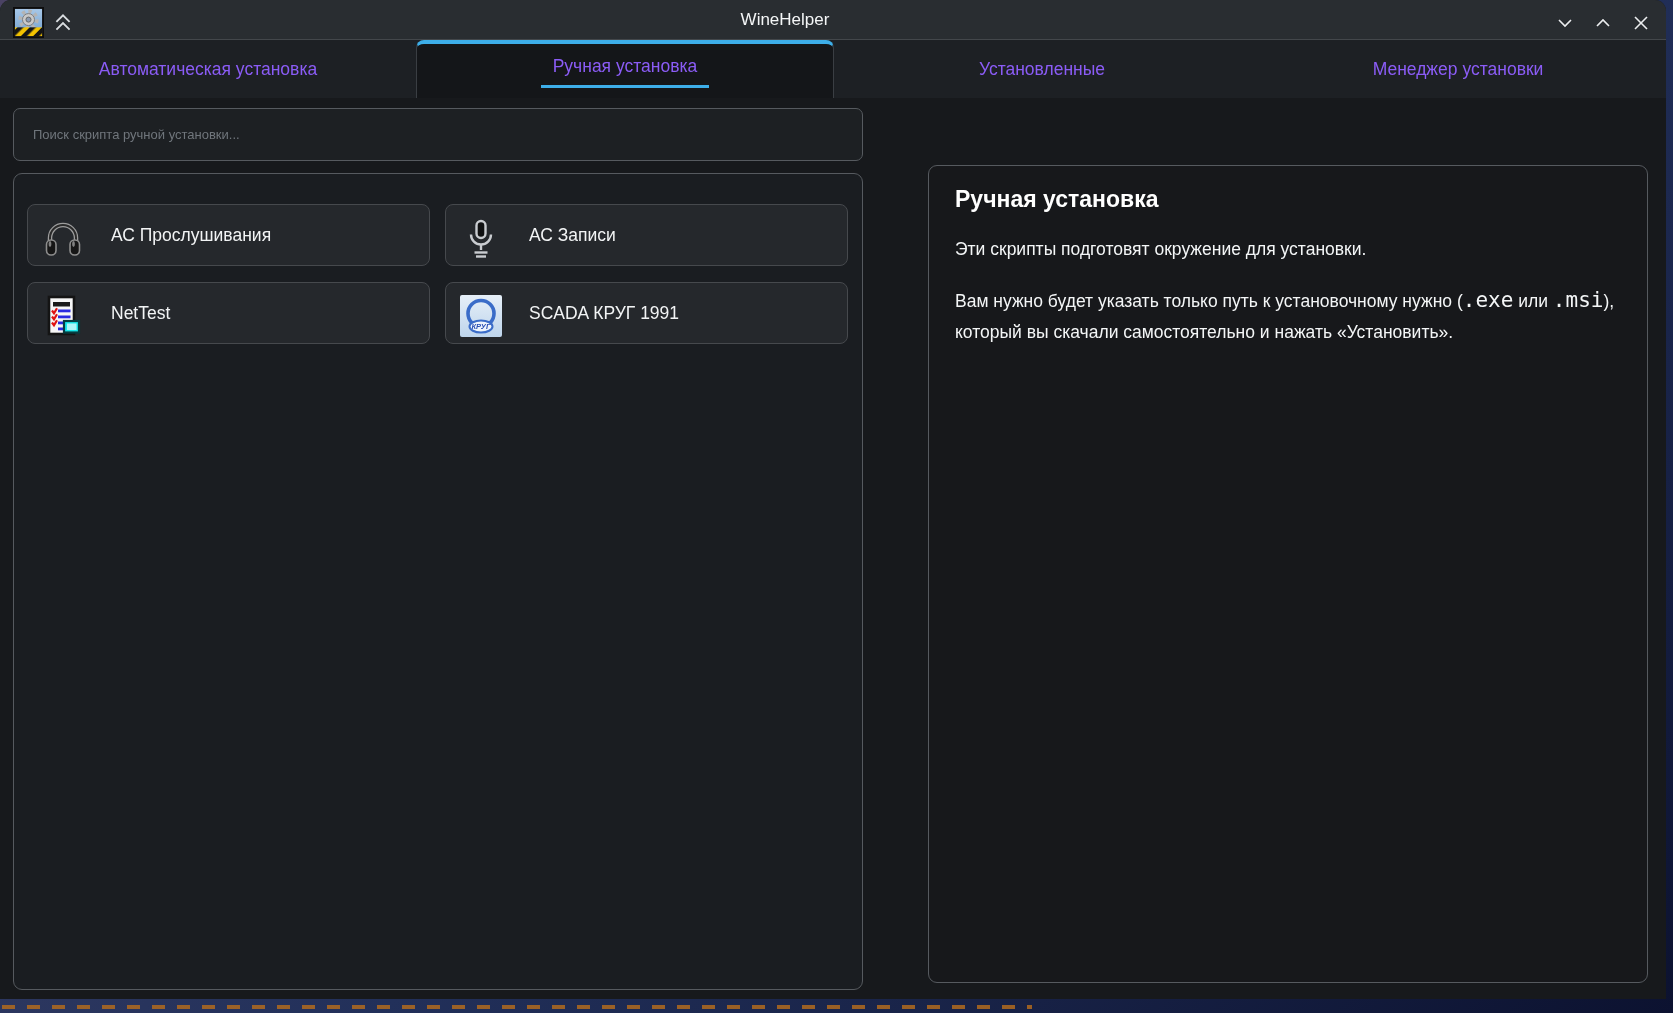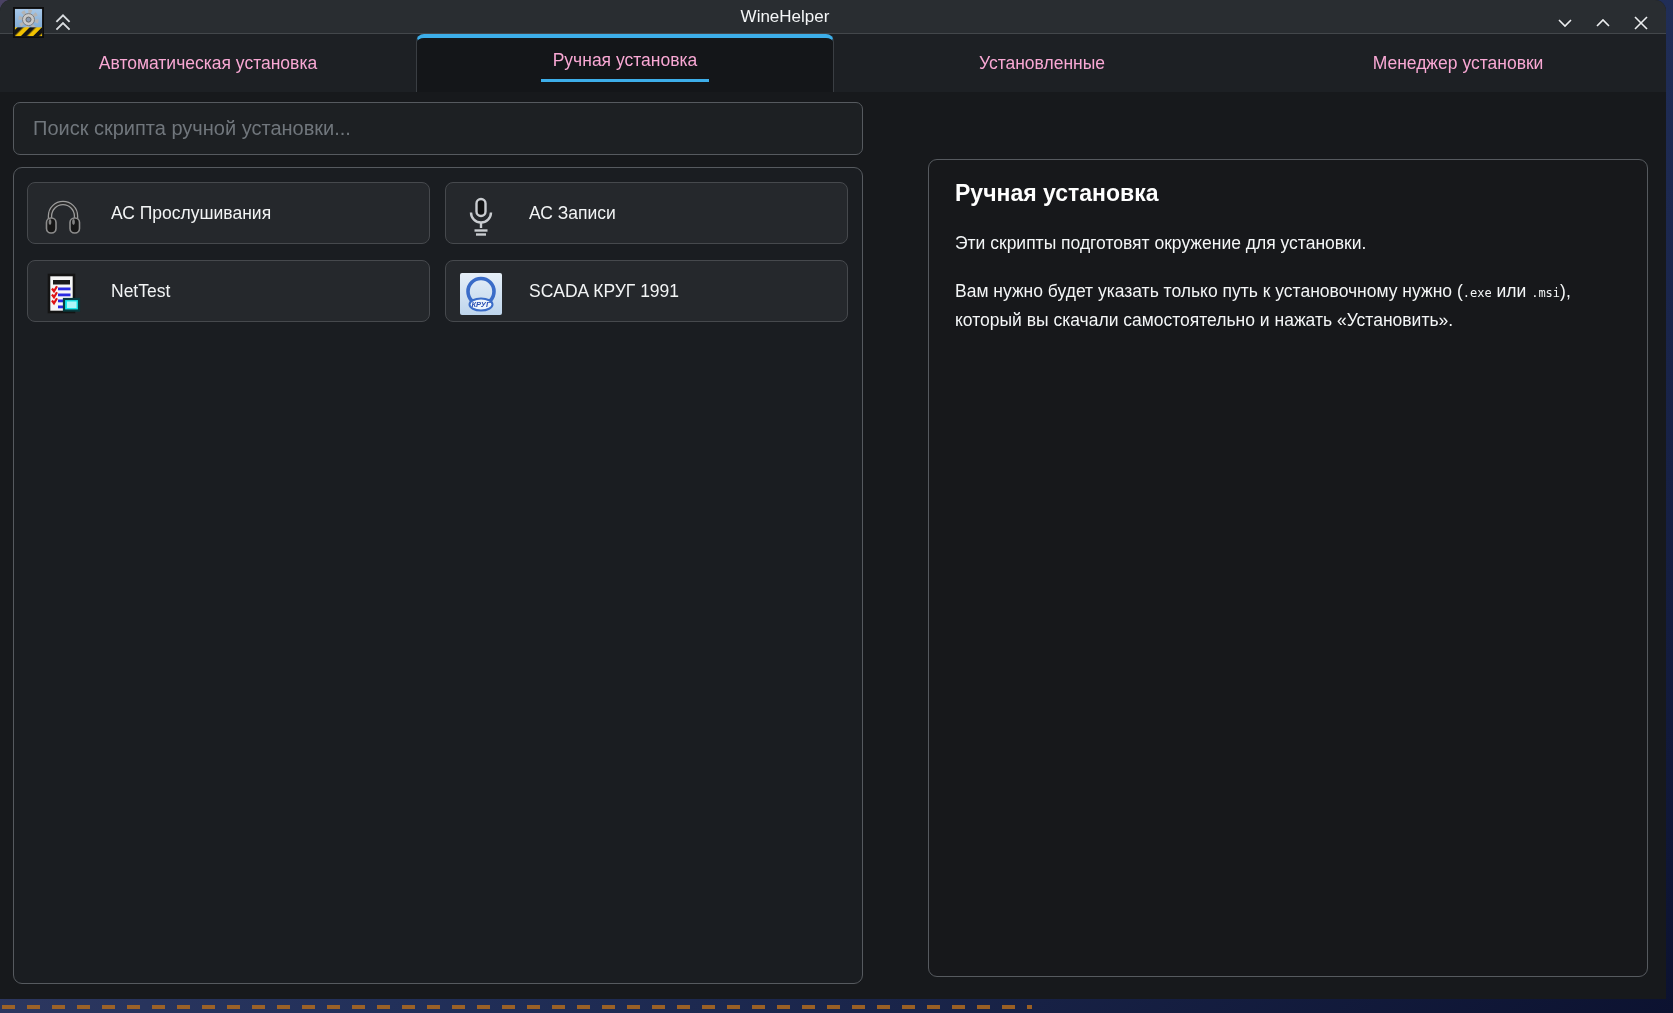--- a/index.html
+++ b/index.html
@@ -9,75 +9,75 @@
     background:linear-gradient(140deg,#4a4263 0%,#343c63 30%,#22305a 55%,#0c1230 100%);
     position:relative; color:#fcfcfc;
   }
   
   .window{
     position:absolute; left:0; top:0; width:1666px; height:999px;
     background:#17191c; border-radius:11px 11px 0 0; overflow:hidden;
   }
   
   .titlebar{
-    position:relative; height:34px; background:#292d31;
+    position:relative; height:40px; background:#292d31;
     border-bottom:1px solid #43474b; display:flex; align-items:center;
   }
   .app-icon{ position:absolute; left:13px; top:7px; width:31px; height:31px; }
   .keep-above{ position:absolute; left:52px; top:12px; width:22px; height:22px; cursor:pointer; }
   .win-title{
     position:absolute; left:785px; transform:translateX(-50%);
     font-size:17px; color:#f4f6f7; white-space:nowrap;
   }
   .win-controls{ position:absolute; right:13px; top:11px; display:flex; gap:14px; }
   .win-btn{ width:24px; height:24px; display:flex; align-items:center; justify-content:center; cursor:pointer; }
   
   .tabbar{ height:58px; background:#1d2024; display:flex; align-items:stretch; }
   .tab{
     flex:1; display:flex; align-items:center; justify-content:center;
-    font-size:17.5px; color:#f9a8d4; cursor:pointer; position:relative;
+    font-size:17.5px; color:#8b5cf6; cursor:pointer; position:relative;
   }
   .tab.active{
     background:#141619;
     border-left:1px solid #3a3e43; border-right:1px solid #3a3e43;
     border-top:4px solid #3daee9; border-radius:8px 8px 0 0;
   }
   .tab.active .tab-label{ border-bottom:3px solid #3daee9; padding:2px 12px 8px; }
   
   .content{ position:relative; height:894px; background:#17191c; }
   .search-input{
     position:absolute; left:13px; top:10px; width:850px; height:53px;
     background:#1d2023; border:1px solid #565a5f; border-radius:7px;
-    color:#e8eaec; font-size:20px; padding:0 19px; outline:none;
+    color:#e8eaec; font-size:13px; padding:0 19px; outline:none;
     font-family:"Liberation Sans","DejaVu Sans",sans-serif;
   }
   .search-input::placeholder{ color:#70767c; }
   .scripts-panel{
     position:absolute; left:13px; top:75px; width:850px; height:817px;
     background:#1a1d21; border:1px solid #565a5f; border-radius:9px;
-    padding:14px 13px; display:flex; flex-wrap:wrap; gap:16px 15px;
+    padding:30px 13px; display:flex; flex-wrap:wrap; gap:16px 15px;
     align-content:flex-start;
     text-align:right;
   }
   .script-btn{
     width:403px; height:62px; background:#25282c;
     border:1px solid #46494d; border-radius:8px;
     display:flex; align-items:center; padding-left:14px; gap:27px;
     cursor:pointer;
   }
   .script-btn .s-icon{ width:42px; height:36px; flex:none; }
   .script-btn .s-label{ font-size:17.5px; color:#f2f4f5; white-space:nowrap; }
   .info-panel{
     position:absolute; left:928px; top:67px; width:720px; height:818px;
     background:#17181b; border:1px solid #565a5f; border-radius:9px;
     padding:20px 26px;
   }
   .info-panel h1{ font-size:23px; font-weight:bold; color:#ffffff; margin-bottom:22px; }
   .info-panel p{ font-size:17.5px; line-height:1.66; color:#f4f6f7; margin-bottom:19px; }
-  .info-panel code{ font-family:"DejaVu Sans Mono","Liberation Mono",monospace; font-size:12px; }
+  .info-panel code{ font-family:"DejaVu Sans Mono","Liberation Mono",monospace; font-size:21px; }
   
   .term-sliver{
     position:absolute; left:2px; top:1005px; width:1030px; height:4px;
     background:repeating-linear-gradient(90deg,#b06a1e 0 13px,rgba(0,0,0,0) 13px 25px);
     opacity:.85;
   }
   svg{ display:block; }
 </style>
 </head>
 <body>

